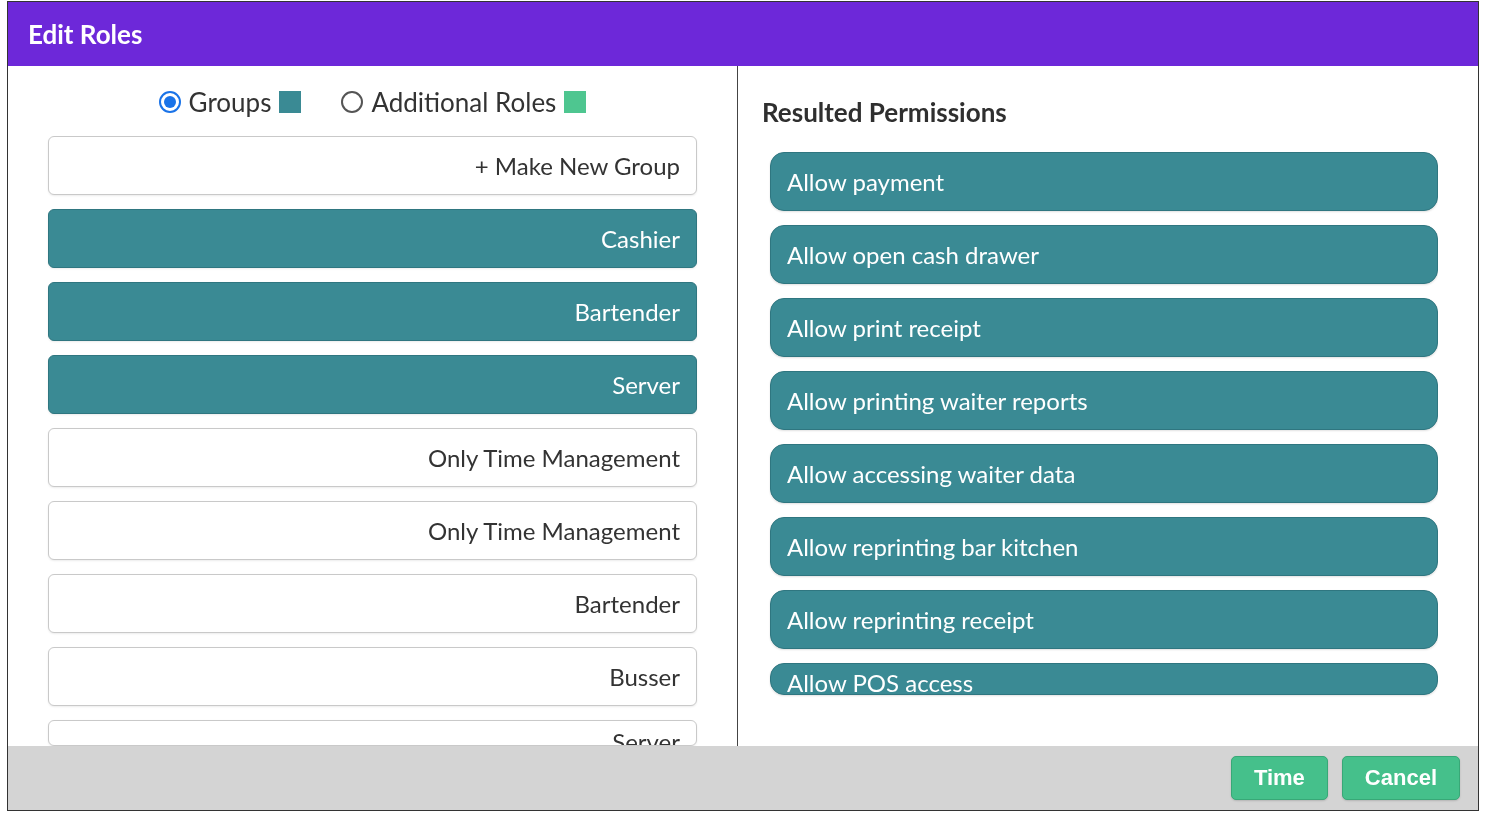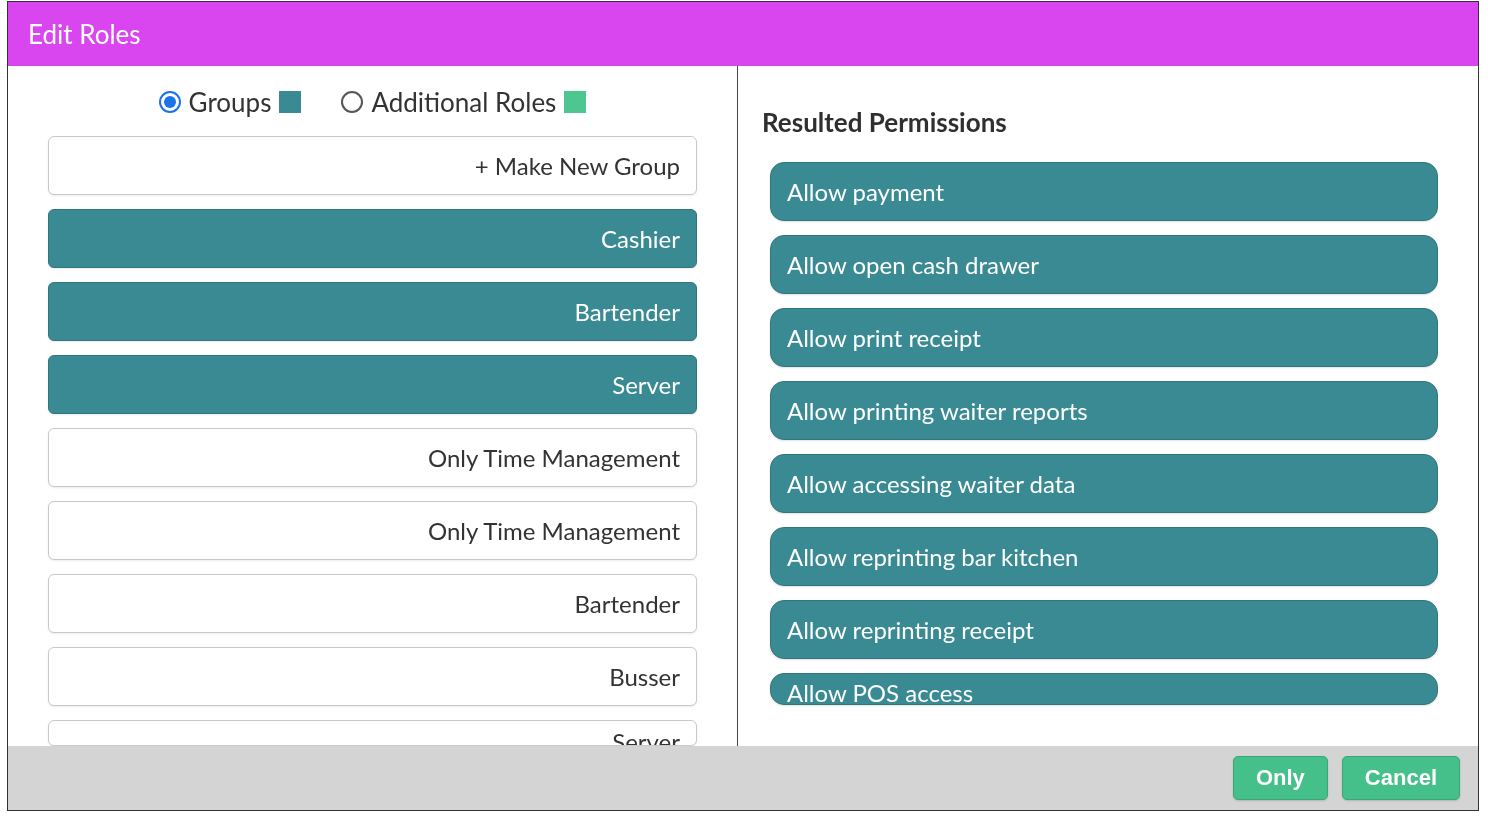--- a/index.html
+++ b/index.html
@@ -16,24 +16,24 @@
     position: absolute;
     left: 7px;
     top: 1px;
     width: 1472px;
     border: 1px solid #333;
     background: #fff;
     display: flex;
     flex-direction: column;
   }
   .dialog-header {
-    background: #d946ef;
+    background: #6d28d9;
     color: #fff;
     font-size: 26px;
-    font-weight: 400;
+    font-weight: 700;
     padding: 16px 20px;
   }
   .dialog-body {
     display: flex;
     flex-direction: row;
     height: 680px;
     background: #fff;
   }
   .left-panel {
     width: 730px;
@@ -112,21 +112,20 @@
     height: 30px;
     overflow: hidden;
     padding-top: 6px;
   }
 
   .right-panel {
     flex: 1;
     padding: 30px 40px 0 24px;
     display: flex;
     flex-direction: column;
-    margin-top: 10px;
   }
   .right-title {
     font-size: 26px;
     font-weight: 700;
     color: #2f2f2f;
     margin-bottom: 24px;
   }
   .perm-list {
     flex: 1;
     overflow: hidden;
@@ -219,17 +218,17 @@
         <div class="perm-item"><span>Allow accessing waiter data</span></div>
         <div class="perm-item"><span>Allow reprinting bar kitchen</span></div>
         <div class="perm-item"><span>Allow reprinting receipt</span></div>
         <div class="perm-item partial"><span>Allow POS access</span></div>
       </div>
     </div>
 
   </div>
 
   <div class="dialog-footer">
-    <button class="btn">Only</button>
+    <button class="btn">Time</button>
     <button class="btn">Cancel</button>
   </div>
 
 </div>
 
 </body></html>

